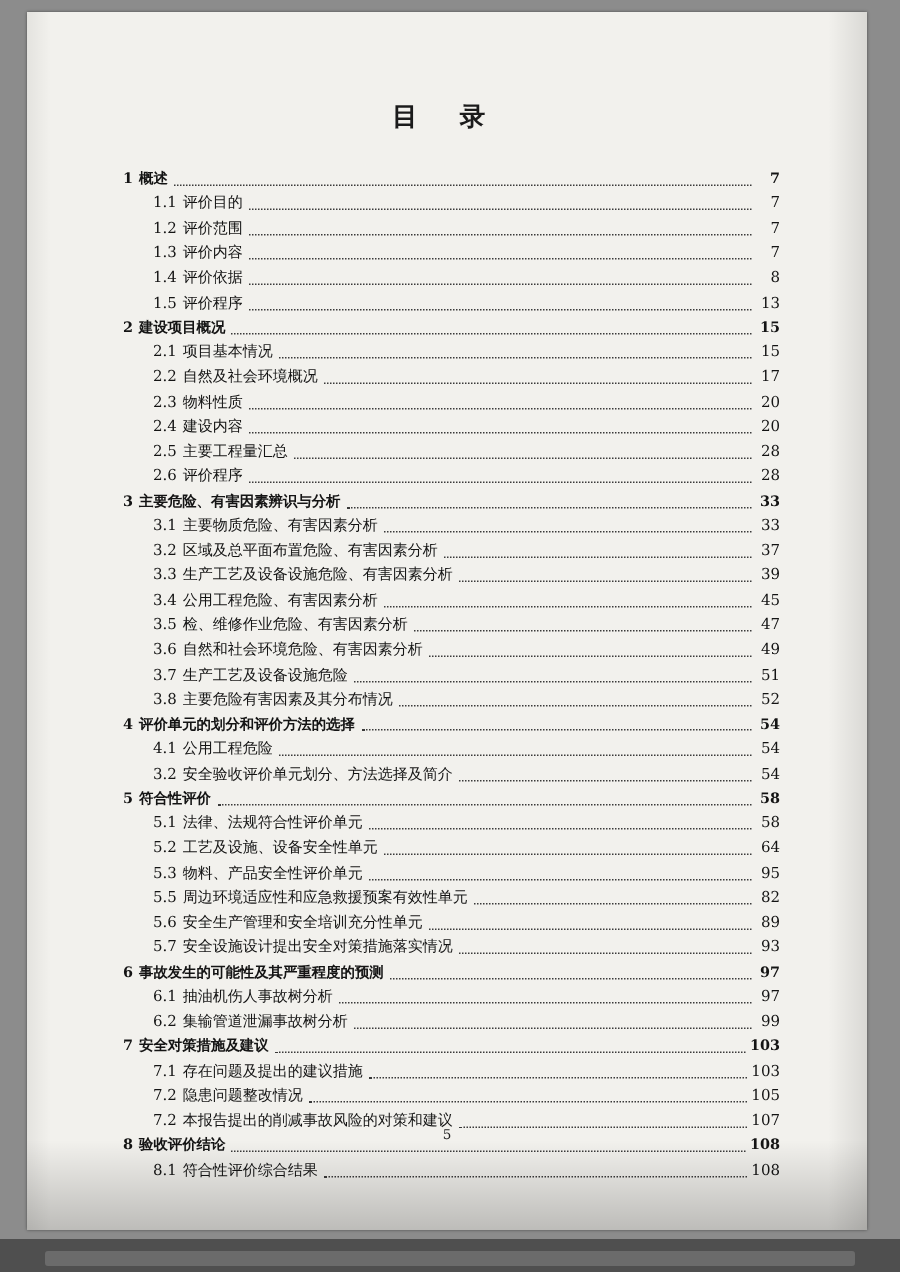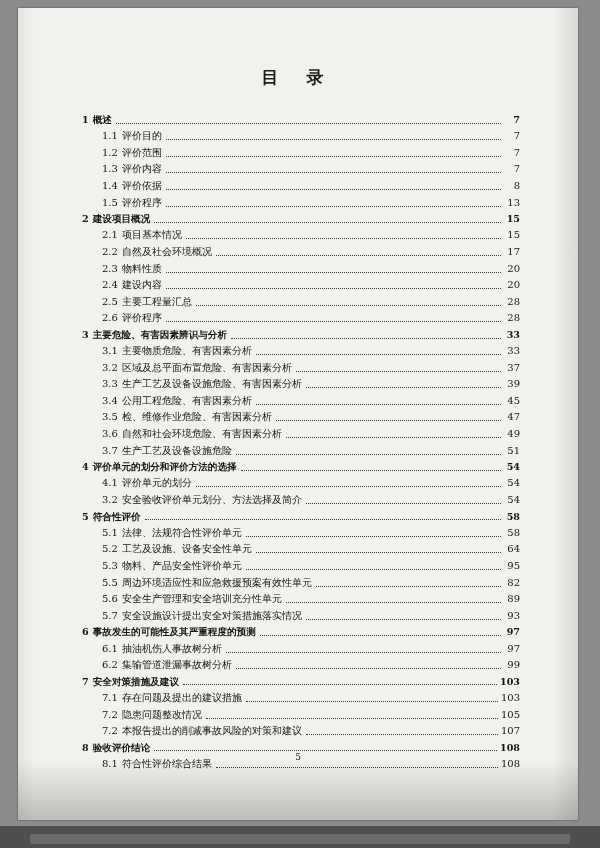--- a/index.html
+++ b/index.html
@@ -268,29 +268,35 @@
             <span class="label">自然和社会环境危险、有害因素分析</span>
             <span class="dots"></span>
             <span class="page-no">49</span>
           </div>
           <div class="toc-row lvl2">
             <span class="num">3.7</span>
             <span class="label">生产工艺及设备设施危险</span>
             <span class="dots"></span>
             <span class="page-no">51</span>
           </div>
+          <div class="toc-row lvl2">
+            <span class="num">3.8</span>
+            <span class="label">主要危险有害因素及其分布情况</span>
+            <span class="dots"></span>
+            <span class="page-no">52</span>
+          </div>
           <div class="toc-row lvl1">
             <span class="num">4</span>
             <span class="label">评价单元的划分和评价方法的选择</span>
             <span class="dots"></span>
             <span class="page-no">54</span>
           </div>
           <div class="toc-row lvl2">
             <span class="num">4.1</span>
-            <span class="label">评价单元的划分</span>
+            <span class="label">公用工程危险</span>
             <span class="dots"></span>
             <span class="page-no">54</span>
           </div>
           <div class="toc-row lvl2">
             <span class="num">3.2</span>
             <span class="label">安全验收评价单元划分、方法选择及简介</span>
             <span class="dots"></span>
             <span class="page-no">54</span>
           </div>
           <div class="toc-row lvl1">

